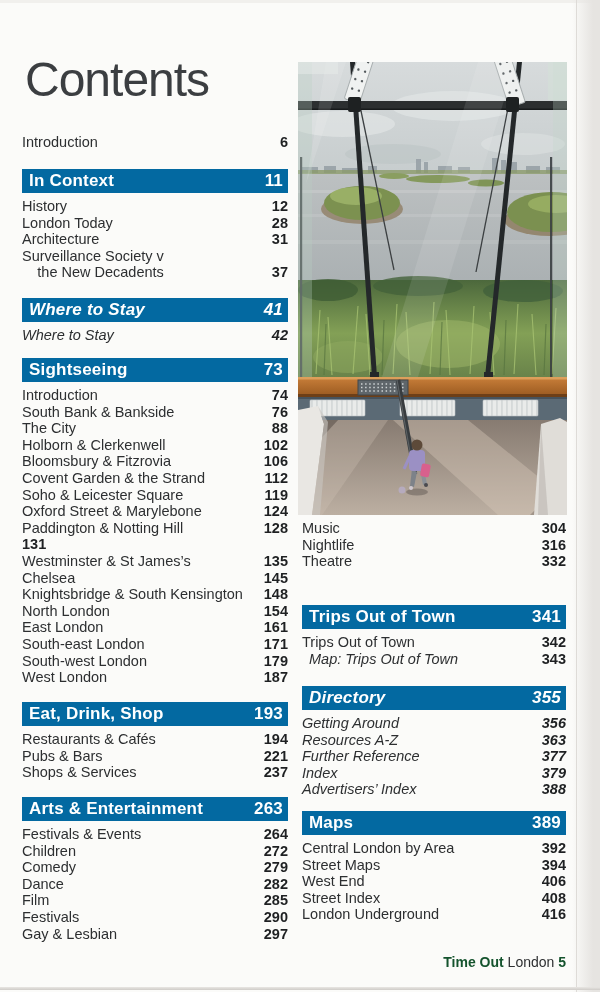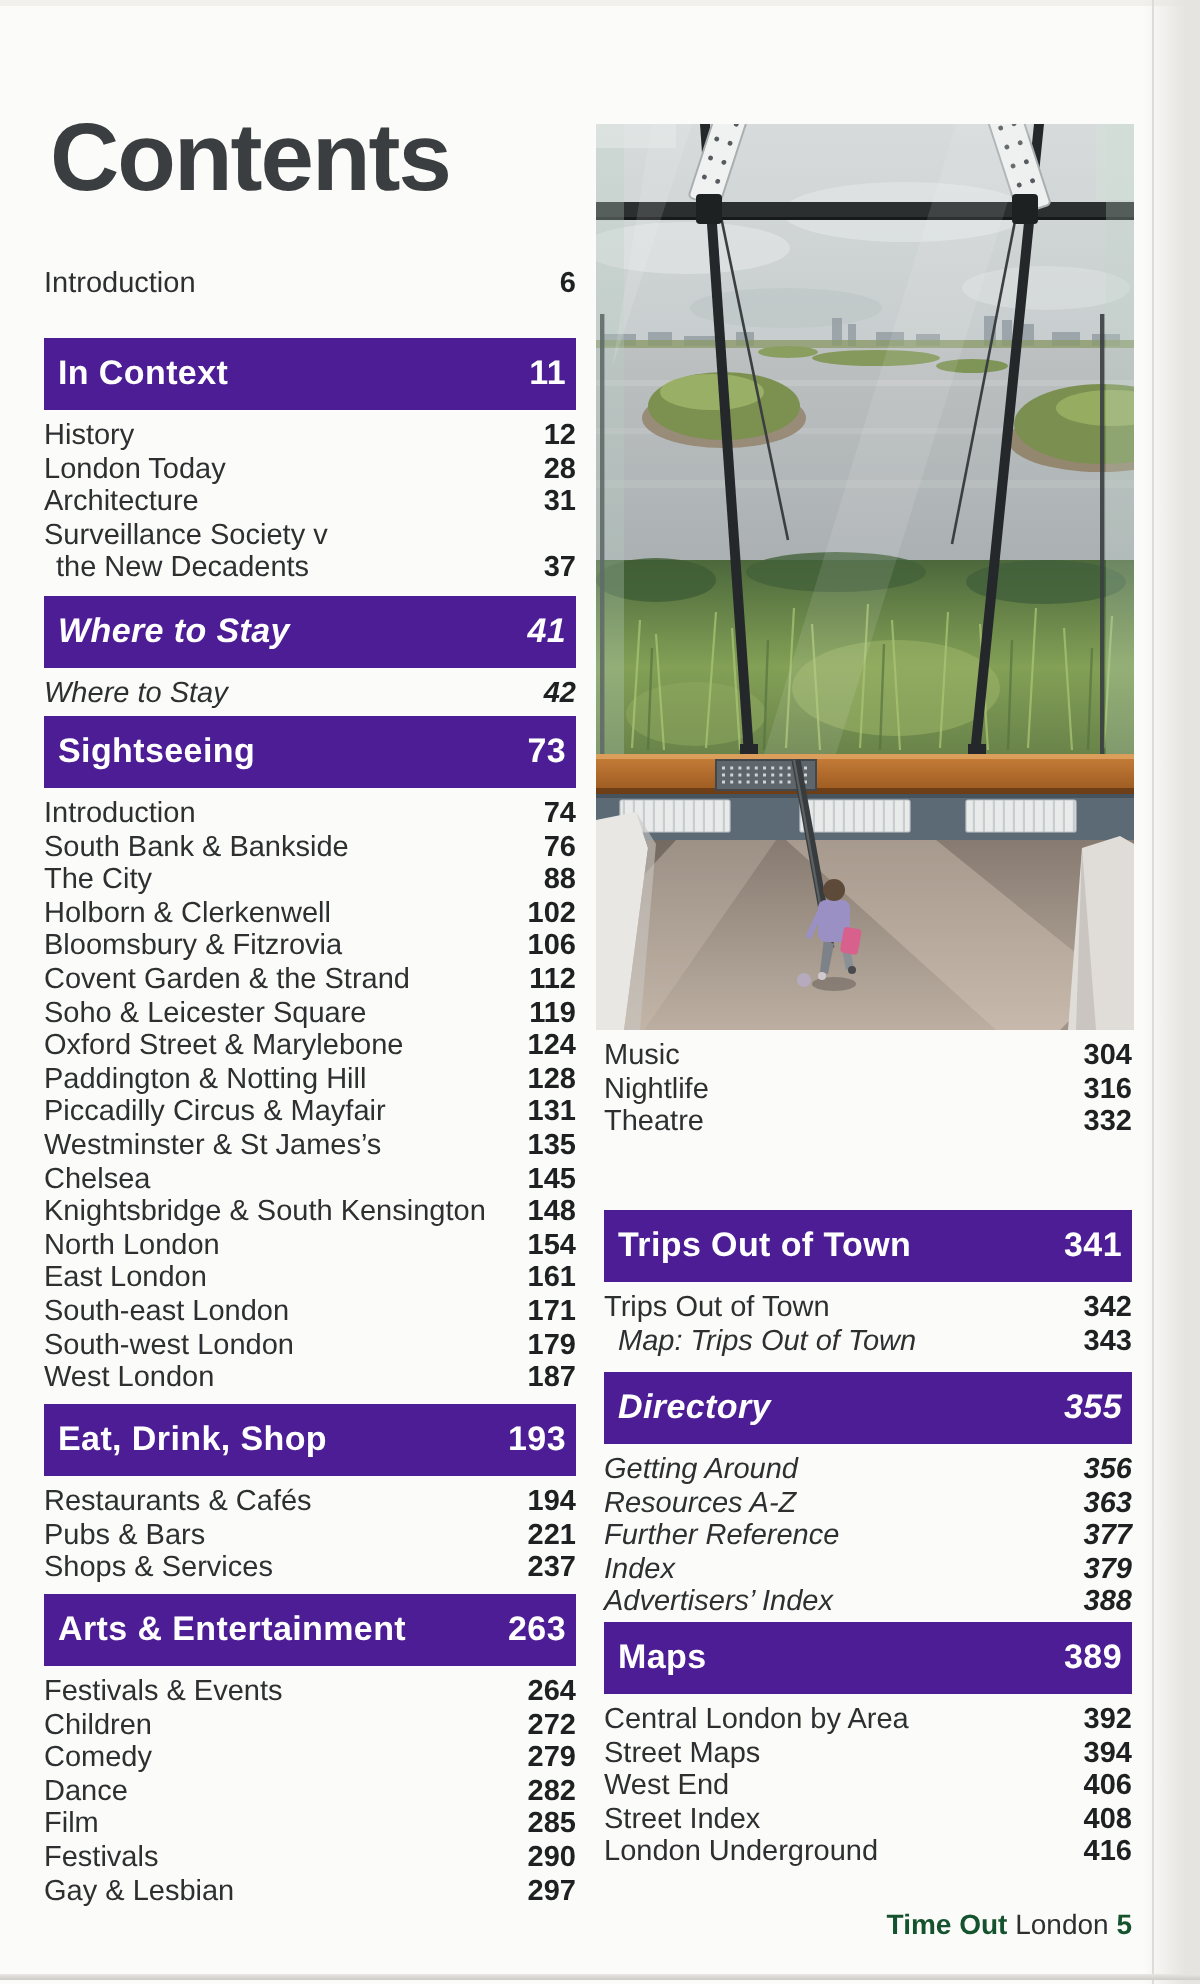--- a/index.html
+++ b/index.html
@@ -11,28 +11,28 @@
   }
   .scan-top{position:absolute;top:0;left:0;width:100%;height:3px;background:#f1f0ed;}
   .scan-right{position:absolute;top:0;right:0;width:28px;height:100%;
     background:linear-gradient(to right, rgba(230,228,225,0), #e6e4e1 75%);}
   .scan-right-line{position:absolute;top:0;left:576px;width:1px;height:100%;background:#dcd9d5;}
   .scan-bottom{position:absolute;left:0;top:987px;width:100%;height:3px;
     background:linear-gradient(to bottom,#e8e6e3,#cfccc8);}
 
   .page-title{
     position:absolute;left:25px;top:52px;margin:0;
-    font-size:48px;font-weight:700;letter-spacing:-1px;color:#3b3e41;
+    font-size:48px;font-weight:400;letter-spacing:-1px;color:#3b3e41;
   }
 
-  .sec{position:absolute;left:22px;width:266px;}
+  .sec{position:absolute;left:22px;width:266px;text-align:right;}
   .sec.right-col{left:302px;width:264px;}
 
   .bar{
-    height:36px;background:#4c1d95;color:#ffffff;
+    height:24px;background:#0369a1;color:#ffffff;
     display:flex;justify-content:space-between;align-items:center;
     padding:0 5px 0 7px;box-sizing:border-box;
     font-weight:bold;font-size:17px;letter-spacing:.2px;
     margin-bottom:5px;
   }
   .row{
     display:flex;justify-content:space-between;align-items:flex-end;
     font-size:14.5px;line-height:16.6px;color:#2d2f31;
   }
   .row .lbl{white-space:nowrap;}
@@ -156,21 +156,20 @@
       </div>
       <div class="row">
         <span class="lbl">Oxford Street &amp; Marylebone</span>
         <span class="num">124</span>
       </div>
       <div class="row">
         <span class="lbl">Paddington &amp; Notting Hill</span>
         <span class="num">128</span>
       </div>
       <div class="row">
-        <span class="lbl">Piccadilly Circus &amp; Mayfair</span>
         <span class="num">131</span>
       </div>
       <div class="row">
         <span class="lbl">Westminster &amp; St James’s</span>
         <span class="num">135</span>
       </div>
       <div class="row">
         <span class="lbl">Chelsea</span>
         <span class="num">145</span>
       </div>

